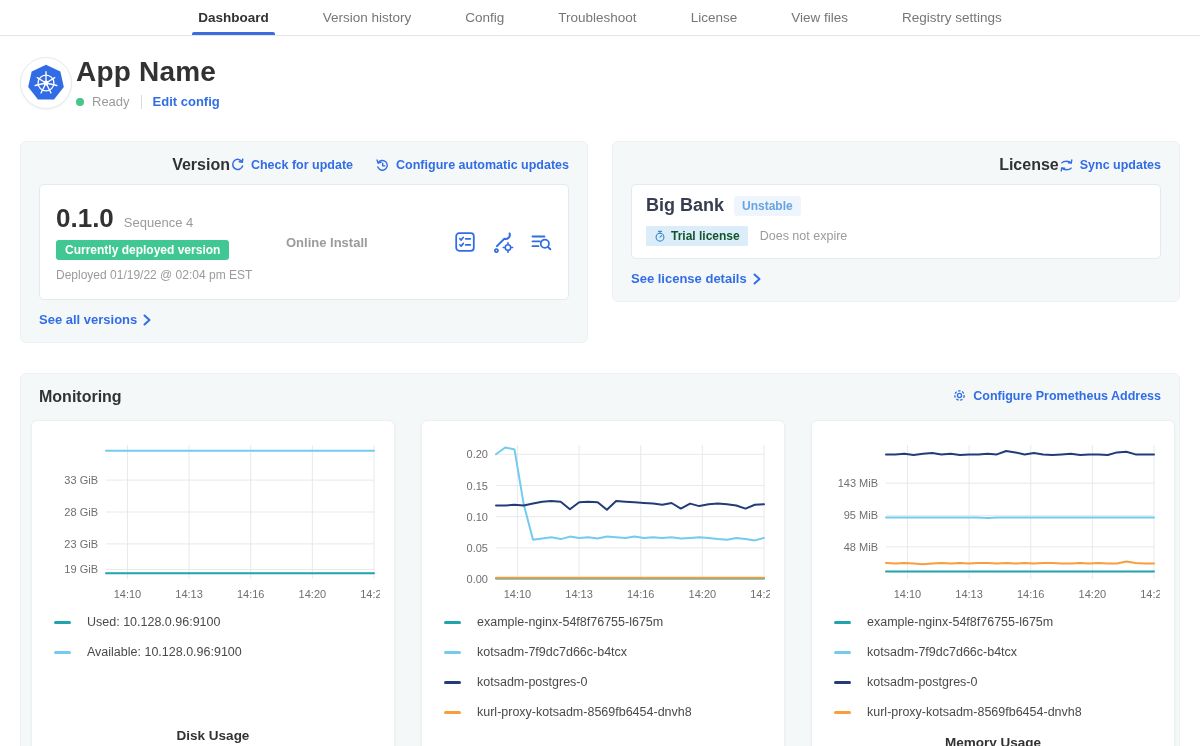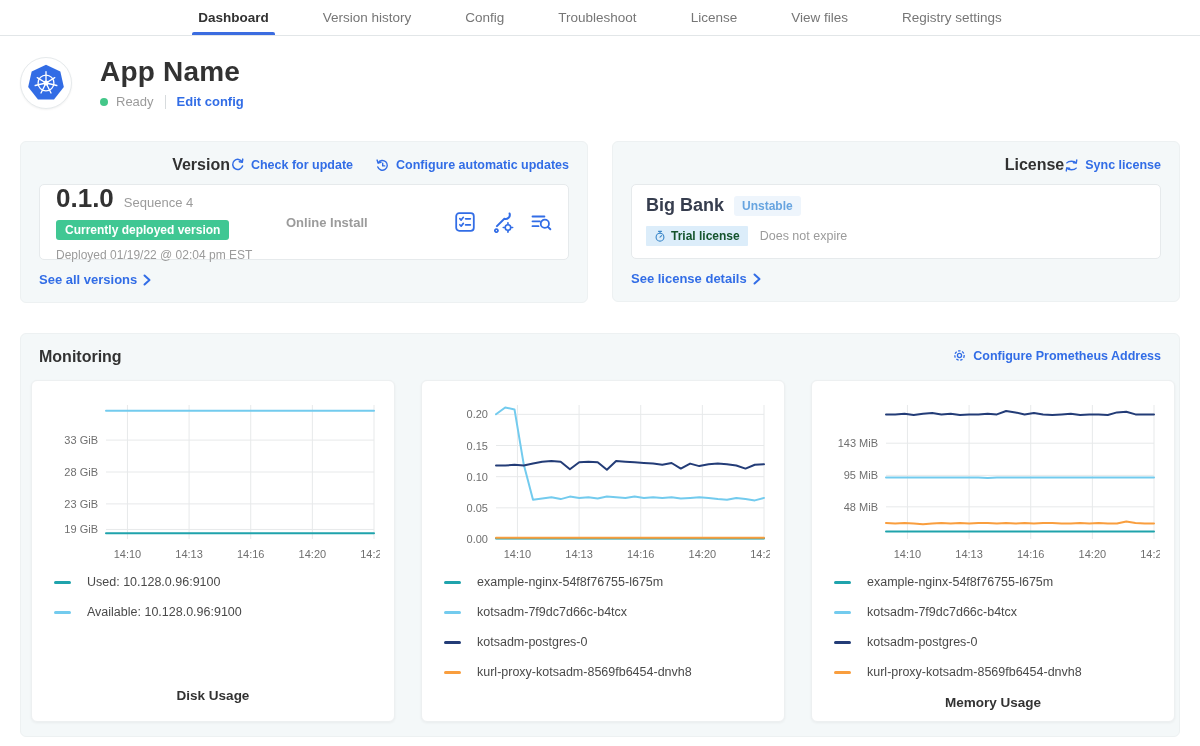--- a/index.html
+++ b/index.html
@@ -11,21 +11,21 @@
   .tabs { height:100%; display:flex; justify-content:center; align-items:stretch; gap:54px; }
   .tab { position:relative; display:flex; align-items:center; font-size:13.5px; color:#767676;
          font-weight:500; cursor:pointer; white-space:nowrap; }
   .tab.active { color:#323232; font-weight:700; }
   .tab.active::after { content:""; position:absolute; left:-6px; right:-6px; bottom:0; height:3px;
          background:#3b6ce0; border-radius:2px 2px 0 0; }
 
   main { padding:0 20px; }
 
   
-  .app-header { margin-top:20px; display:flex; align-items:center; gap:28px; }
+  .app-header { margin-top:20px; display:flex; align-items:center; gap:4px; }
   .app-icon-wrap { width:52px; height:52px; border-radius:50%; background:#fff;
       border:1px solid #e6eaec; display:flex; align-items:center; justify-content:center;
       box-shadow:0 1px 2px rgba(0,0,0,.05); }
   .app-title { font-size:28px; font-weight:700; letter-spacing:.2px; }
   .status-row { margin-top:6px; display:flex; align-items:center; gap:8px; font-size:13px; }
   .dot { width:8px; height:8px; border-radius:50%; background:#44c789; display:inline-block; }
   .status-text { color:#9b9b9b; }
   .vdiv { width:1px; height:14px; background:#d7dbdd; margin:0 3px; }
   a.link { color:#326de6; font-weight:700; text-decoration:none; cursor:pointer; }
   .status-row a.link { font-size:13px; }
@@ -34,21 +34,21 @@
   .cards-row { margin-top:32px; display:flex; gap:24px; align-items:flex-start; }
   .card { background:#f4f8f9; border:1px solid #edf1f2; border-radius:6px; padding:14px 18px; }
   .half { flex:1 1 0; }
   .card-head { display:flex; align-items:center; justify-content:flex-end; }
   .card-head h2 { font-size:16px; font-weight:700; }
   .head-links { display:flex; align-items:center; gap:22px; }
   .head-link { display:flex; align-items:center; gap:6px; font-size:12.5px; }
   .panel { background:#fff; border:1px solid #e6eaec; border-radius:5px; margin-top:10px; }
 
   
-  .version-panel { height:76px; padding:12px 16px; display:flex; align-items:center; }
+  .version-panel { height:116px; padding:12px 16px; display:flex; align-items:center; }
   .v-left { width:230px; }
   .v-num-row { display:flex; align-items:baseline; gap:10px; }
   .v-num { font-size:26px; font-weight:800; }
   .v-seq { font-size:13px; color:#9b9b9b; }
   .badge-green { display:inline-block; margin-top:6px; background:#40c793; color:#fff;
       font-size:12px; font-weight:700; padding:3px 9px; border-radius:3px; }
   .v-deployed { margin-top:8px; font-size:12px; color:#9b9b9b; }
   .v-mid { flex:1; font-size:13px; font-weight:700; color:#9b9b9b; }
   .v-icons { display:flex; align-items:center; gap:16px; }
   .see-link { display:inline-flex; align-items:center; gap:5px; margin-top:12px; font-size:13px; }
@@ -217,21 +217,21 @@
         <h2>License</h2>
         <a class="link head-link">
           <span class="icon">
             <svg width="15" height="15" viewBox="0 0 16 16">
               <path d="M3 5.2 C5 2.8 11 2.8 13 5.2" fill="none" stroke="#326de6" stroke-width="1.5" stroke-linecap="round"></path>
               <polyline points="13.6,2.2 13.1,5.3 10,5" fill="none" stroke="#326de6" stroke-width="1.5" stroke-linecap="round" stroke-linejoin="round"></polyline>
               <path d="M13 10.8 C11 13.2 5 13.2 3 10.8" fill="none" stroke="#326de6" stroke-width="1.5" stroke-linecap="round"></path>
               <polyline points="2.4,13.8 2.9,10.7 6,11" fill="none" stroke="#326de6" stroke-width="1.5" stroke-linecap="round" stroke-linejoin="round"></polyline>
             </svg>
           </span>
-          <span>Sync license</span>
+          <span>Sync updates</span>
         </a>
       </div>
       <div class="panel license-panel">
         <div class="lic-row1">
           <span class="customer">Big Bank</span>
           <span class="badge-channel">Unstable</span>
         </div>
         <div class="lic-row2">
           <span class="badge-trial">
             <span class="icon">

